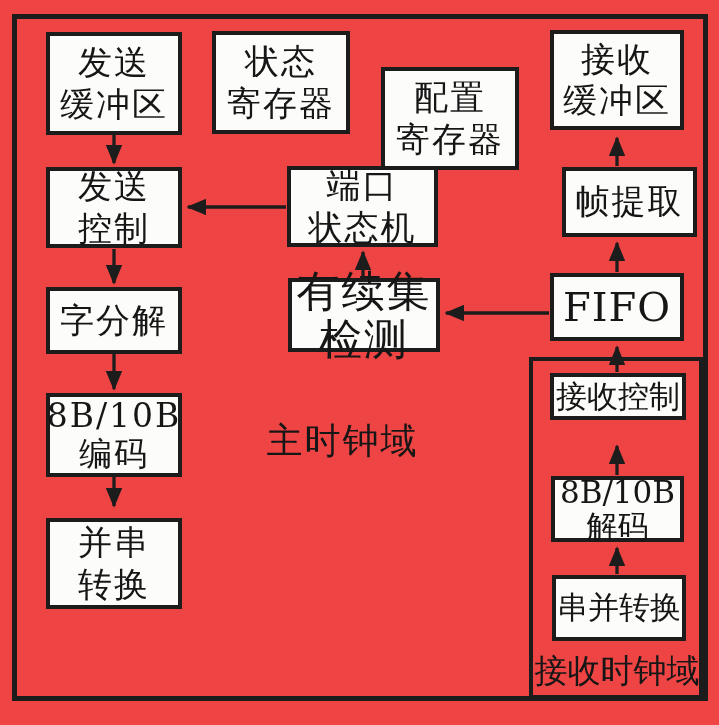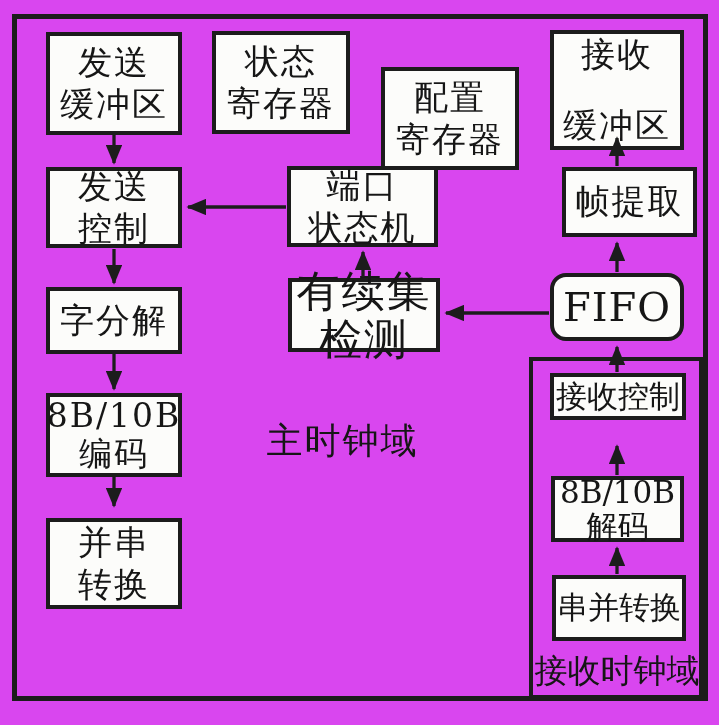--- a/index.html
+++ b/index.html
@@ -1,19 +1,19 @@
 <!DOCTYPE html>
 <html><head>
 <meta charset="utf-8">
 <style>
   html,body{margin:0;padding:0;background:#e8e8e6;}
   .canvas{
     position:relative;
     width:719px;height:725px;
-    background:#d946ef;
+    background:#ef4444;
     font-family:"DejaVu Serif","Liberation Serif",serif;
     color:#161616;
     overflow:hidden;
   }
   .outer-frame{
     position:absolute;left:12px;top:14px;width:696px;height:687px;
     border:5px solid #1c1c1c;box-sizing:border-box;
   }
   .inner-frame{
     position:absolute;border:4px solid #1c1c1c;box-sizing:border-box;
@@ -51,21 +51,21 @@
   <div class="box" style="left:212px;top:31px;width:138px;height:103px;">
     <span>状态</span>
     <span>寄存器</span>
   </div>
 
   <div class="box" style="left:381px;top:30px;width:138px;height:103px;margin-top:37px;">
     <span>配置</span>
     <span>寄存器</span>
   </div>
 
-  <div class="box" style="left:550px;top:30px;width:134px;height:120px;justify-content:space-between;">
+  <div class="box" style="left:550px;top:30px;width:134px;height:100px;">
     <span>接收</span>
     <span>缓冲区</span>
   </div>
 
   <div class="box" style="left:46px;top:167px;width:136px;height:81px;">
     <span>发送</span>
     <span>控制</span>
   </div>
 
   <div class="box" style="left:287px;top:166px;width:151px;height:81px;">
@@ -79,21 +79,21 @@
 
   <div class="box" style="left:46px;top:287px;width:136px;height:67px;">
     <span>字分解</span>
   </div>
 
   <div class="box" style="left:288px;top:278px;width:152px;height:74px;font-size:43px;line-height:1.12;">
     <span>有续集</span>
     <span>检测</span>
   </div>
 
-  <div class="box latin" style="left:550px;top:273px;width:134px;height:68px;border-radius:16px;">
+  <div class="box latin" style="left:550px;top:273px;width:134px;height:68px;">
     <span>FIFO</span>
   </div>
 
   <div class="box" style="left:46px;top:393px;width:136px;height:84px;font-size:33px;line-height:1.15;">
     <span>8B/10B</span>
     <span>编码</span>
   </div>
 
   <div class="box" style="left:46px;top:510px;width:136px;height:91px;margin-top:8px;">
     <span>并串</span>

